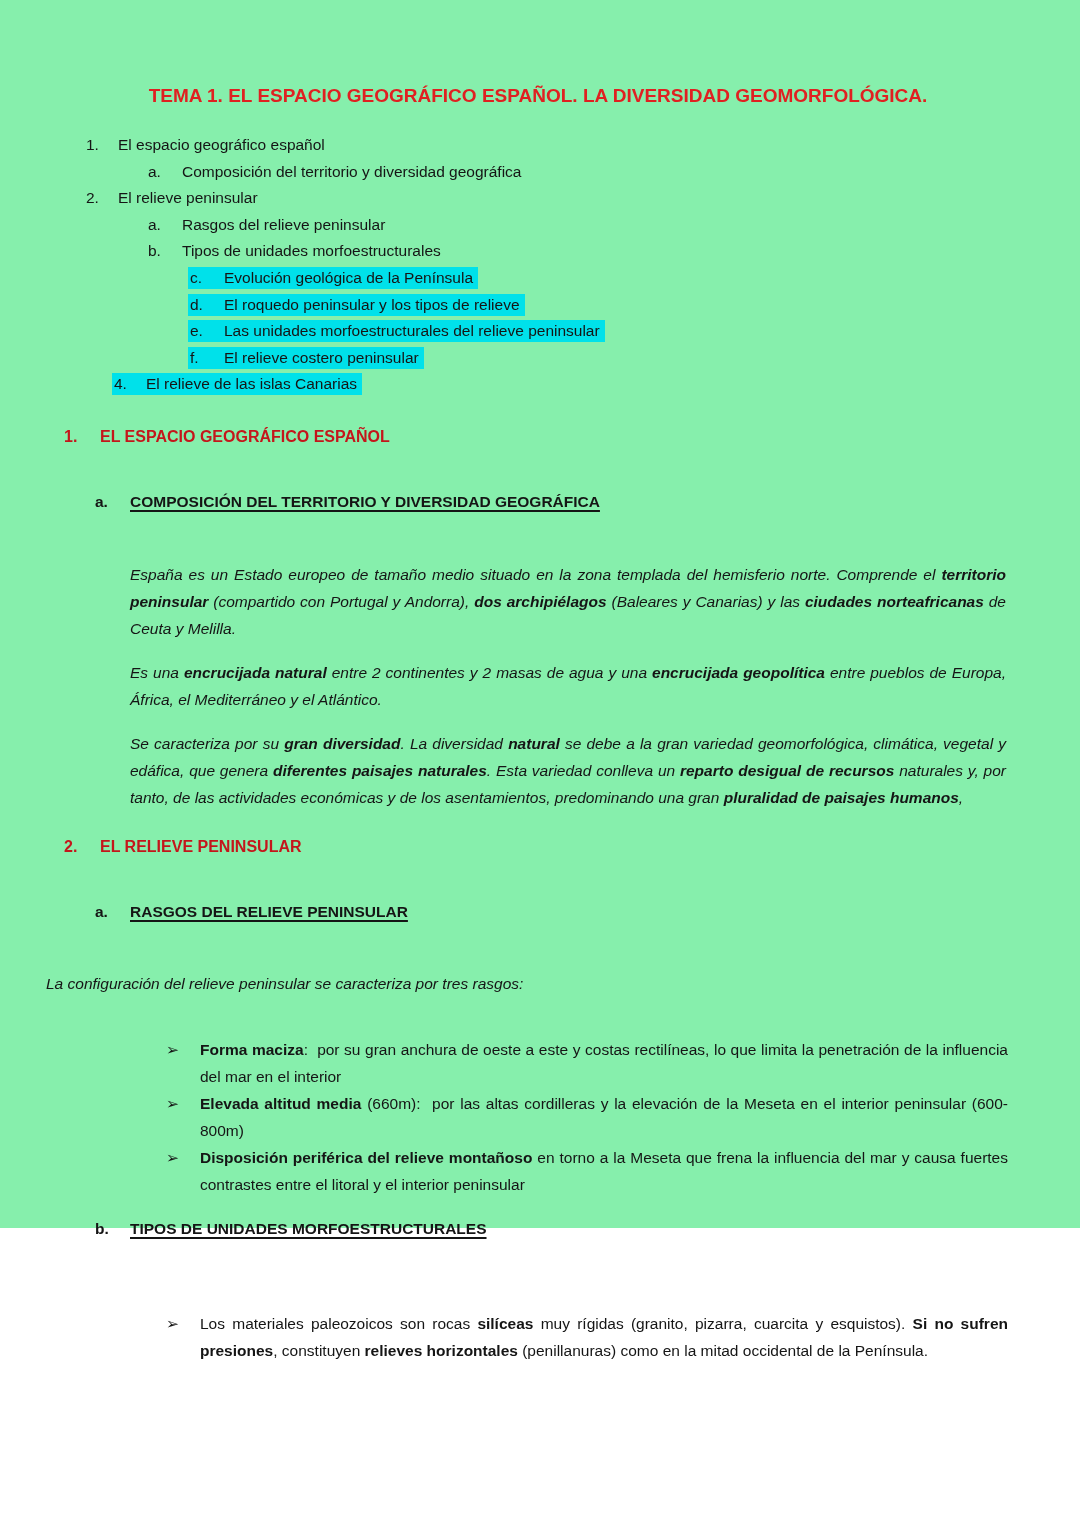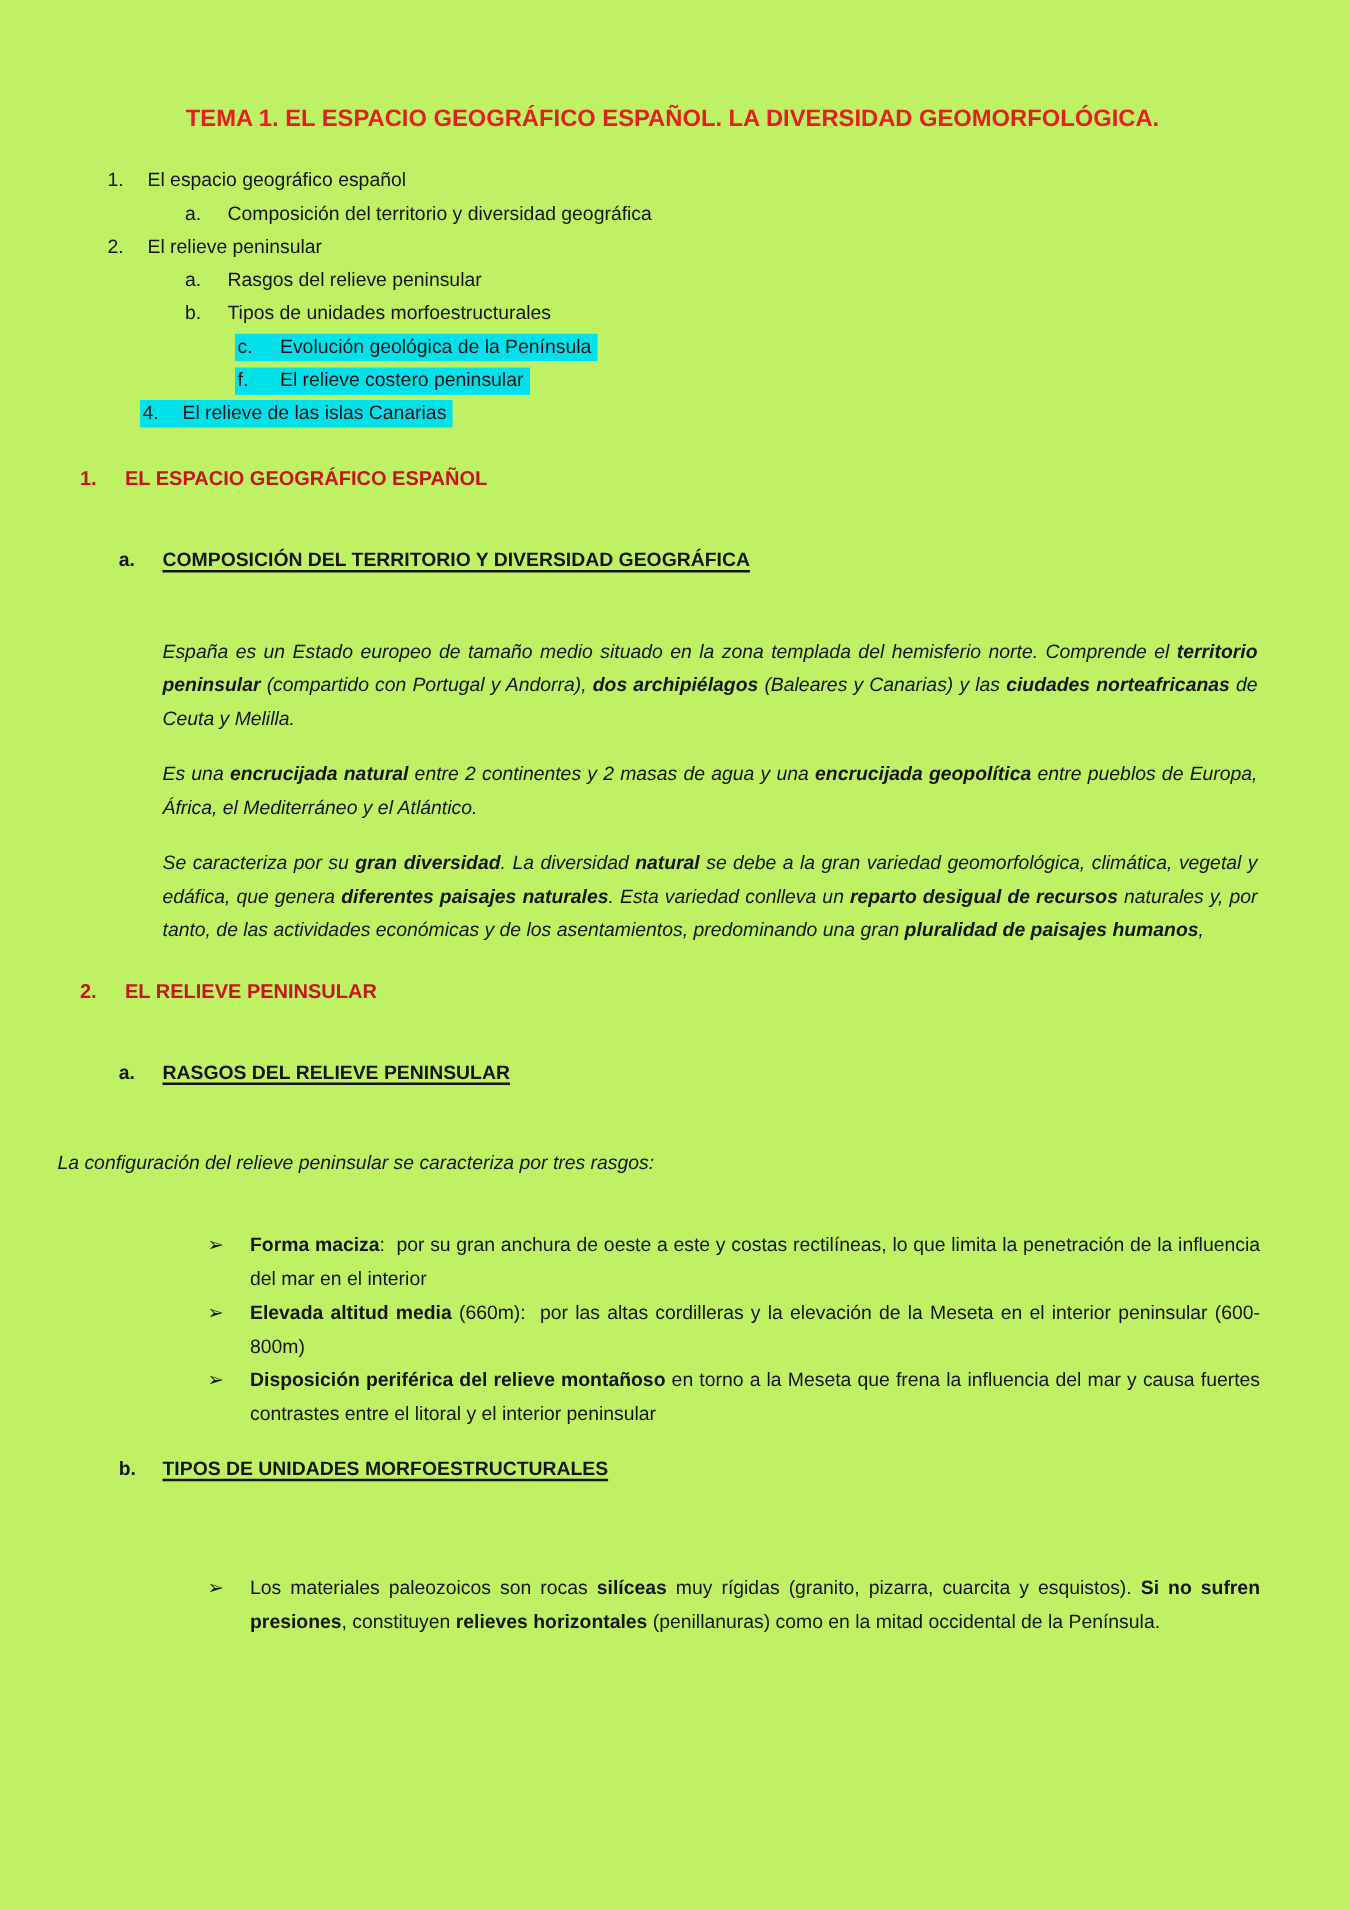--- a/index.html
+++ b/index.html
@@ -2,21 +2,21 @@
 <html lang="es" style="--title-red: #e02021; --heading-red: #c4161b; --hl: #00e1ea;"><head>
 <meta charset="utf-8">
 <style>
   html, body { margin: 0; padding: 0; background: #ffffff; }
   body {
     width: 1080px; height: 1527px; overflow: hidden;
     font-family: "Liberation Sans", "DejaVu Sans", sans-serif;
     color: #151515;
     -webkit-font-smoothing: antialiased;
   }
-  .page { position: relative; width: 1080px; height: 1527px; background: #bef264; }
+  .page { position: relative; width: 1080px; height: 1228px; background: #86efac; }
 
   
   .doc-title {
     margin: 0 70px 0 66px;
     padding-top: 84px;
     width: 944px;
     text-align: center;
     font-size: 19px;
     font-weight: bold;
     color: var(--title-red, #e02021);
@@ -109,20 +109,26 @@
     <div class="orow l2">
       <span class="omk">a.</span><span class="otx">Rasgos del relieve peninsular</span>
     </div>
     <div class="orow l2">
       <span class="omk">b.</span><span class="otx">Tipos de unidades morfoestructurales</span>
     </div>
     <div class="orow l2">
       <span class="hl"><span class="omk">c.</span><span class="otx">Evolución geológica de la Península</span></span>
     </div>
     <div class="orow l2">
+      <span class="hl"><span class="omk">d.</span><span class="otx">El roquedo peninsular y los tipos de relieve</span></span>
+    </div>
+    <div class="orow l2">
+      <span class="hl"><span class="omk">e.</span><span class="otx">Las unidades morfoestructurales del relieve peninsular</span></span>
+    </div>
+    <div class="orow l2">
       <span class="hl"><span class="omk">f.</span><span class="otx">El relieve costero peninsular</span></span>
     </div>
     <div class="orow l1 hlrow">
       <span class="hl"><span class="omk">4.</span><span class="otx">El relieve de las islas Canarias</span></span>
     </div>
   </div>
 
   <div class="sp-after-outline"></div>
 
   <h2 class="h2">

